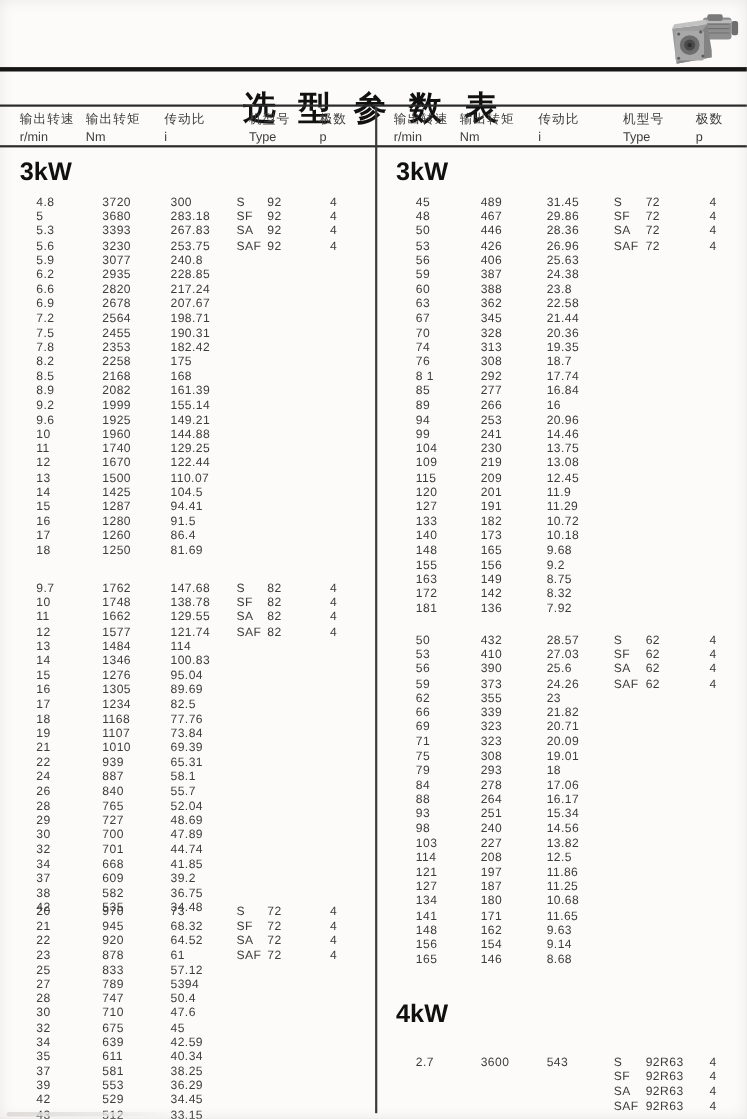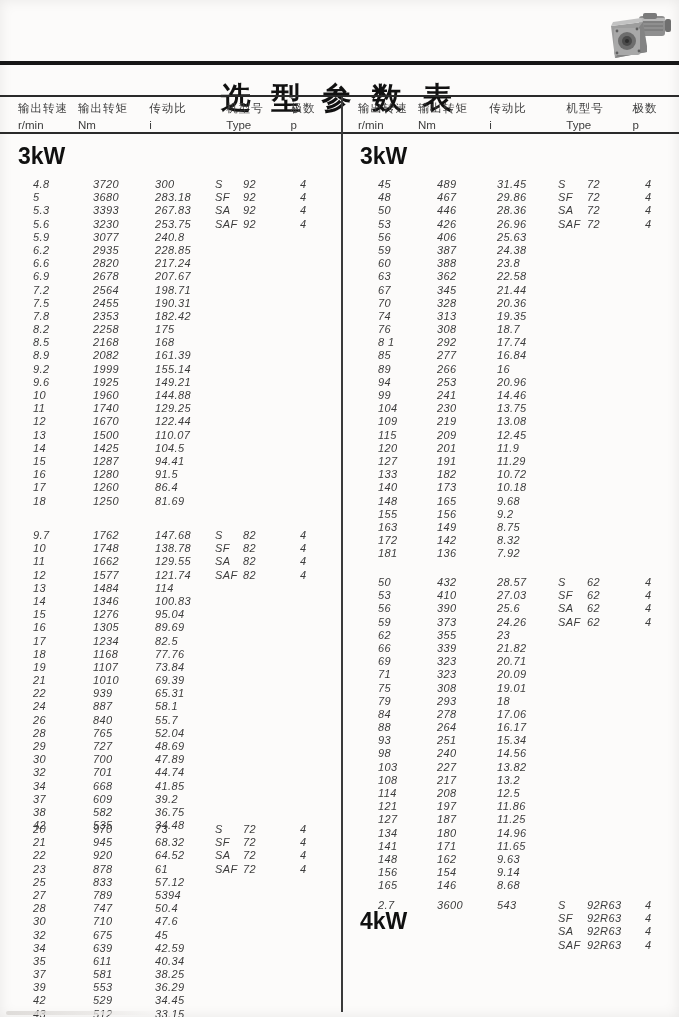--- a/index.html
+++ b/index.html
@@ -29,21 +29,21 @@
     letter-spacing:6px;
   }
   
   .colhead{position:absolute;transform:translateX(-50%);text-align:left;
     font-size:11.5px;color:#3d3d3d;letter-spacing:1px;white-space:nowrap;}
   .colhead .unit{display:block;letter-spacing:0;margin-top:3px;font-size:11.5px;color:#3d3d3d;}
   
   .kw-heading{position:absolute;font-size:23px;font-weight:bold;color:#101010;
     letter-spacing:0;font-family:"Liberation Sans","DejaVu Sans",sans-serif;}
   
-  .group{position:absolute;left:0;right:0;font-style:italic;}
+  .group{position:absolute;left:0;right:0;}
   .row{display:grid;height:13.2px;line-height:13.2px;font-size:11px;
     color:#3c3c3c;letter-spacing:0.4px;white-space:nowrap;}
   .half-left .row{padding-left:33px;grid-template-columns:60px 62px 60px 28px 57px 20px;}
   .half-right .row{padding-left:378px;grid-template-columns:59px 60px 61px 29px 58px 20px;}
   .row .c5{text-align:left;}
   
   #gearmotor{position:absolute;top:8px;right:6px;width:70px;height:56px;}
   
   #smudge{position:absolute;left:6px;top:1011px;width:150px;height:4px;
     background:linear-gradient(90deg,#d8d5d2,#e9e7e5 60%,transparent);
@@ -963,28 +963,20 @@
         </div>
         <div class="row">
           <span class="c0">103</span>
           <span class="c1">227</span>
           <span class="c2">13.82</span>
           <span class="c3"></span>
           <span class="c4"></span>
           <span class="c5"></span>
         </div>
         <div class="row">
-          <span class="c0">108</span>
-          <span class="c1">217</span>
-          <span class="c2">13.2</span>
-          <span class="c3"></span>
-          <span class="c4"></span>
-          <span class="c5"></span>
-        </div>
-        <div class="row">
           <span class="c0">114</span>
           <span class="c1">208</span>
           <span class="c2">12.5</span>
           <span class="c3"></span>
           <span class="c4"></span>
           <span class="c5"></span>
         </div>
         <div class="row">
           <span class="c0">121</span>
           <span class="c1">197</span>
@@ -997,21 +989,21 @@
           <span class="c0">127</span>
           <span class="c1">187</span>
           <span class="c2">11.25</span>
           <span class="c3"></span>
           <span class="c4"></span>
           <span class="c5"></span>
         </div>
         <div class="row">
           <span class="c0">134</span>
           <span class="c1">180</span>
-          <span class="c2">14.96</span>
+          <span class="c2">10.68</span>
           <span class="c3"></span>
           <span class="c4"></span>
           <span class="c5"></span>
         </div>
         <div class="row">
           <span class="c0">141</span>
           <span class="c1">171</span>
           <span class="c2">11.65</span>
           <span class="c3"></span>
           <span class="c4"></span>
@@ -1035,21 +1027,21 @@
         </div>
         <div class="row">
           <span class="c0">165</span>
           <span class="c1">146</span>
           <span class="c2">8.68</span>
           <span class="c3"></span>
           <span class="c4"></span>
           <span class="c5"></span>
         </div>
       </div>
-      <div class="group" style="top: 899px;">
+      <div class="group" style="top: 960px;">
         <div class="row">
           <span class="c0">2.7</span>
           <span class="c1">3600</span>
           <span class="c2">543</span>
           <span class="c3">S</span>
           <span class="c4">92R63</span>
           <span class="c5">4</span>
         </div>
         <div class="row">
           <span class="c0"></span>

